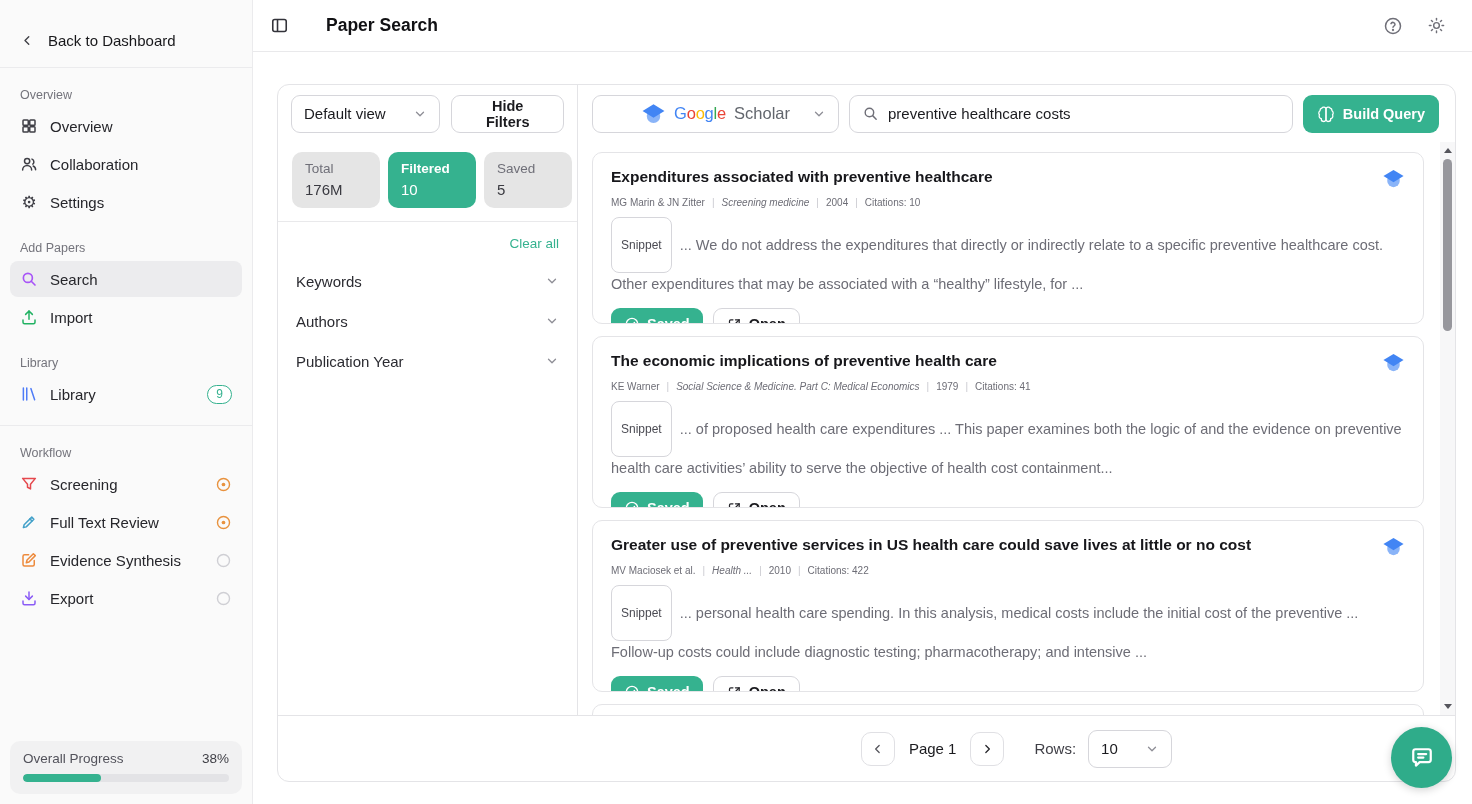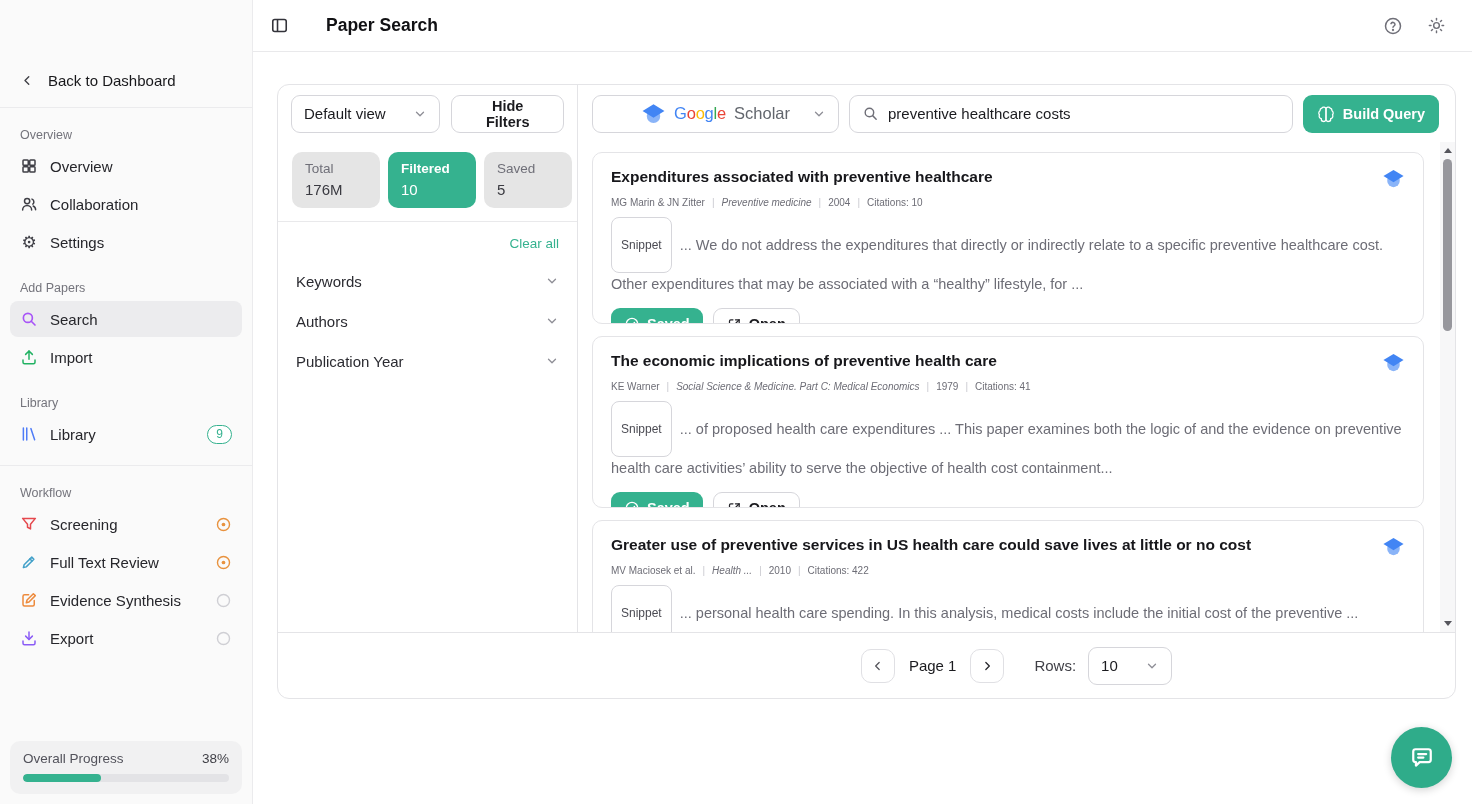--- a/index.html
+++ b/index.html
@@ -4,21 +4,21 @@
 <style>
   :root{ --accent:#35b28f; }
   *{ box-sizing:border-box; margin:0; padding:0; }
   html,body{ width:1472px; height:804px; }
   body{ font-family:"Liberation Sans",sans-serif; background:#fff; }
   .app{ position:relative; width:1472px; height:804px; overflow:hidden; background:#fff; color:#1f2430; }
 
   
   .sidebar{ position:absolute; left:0; top:0; bottom:0; width:253px; background:#fafafa;
             border-right:1px solid #ebebed; display:flex; flex-direction:column; }
-  .back-row{ display:flex; align-items:center; gap:13px; margin-top:68px; padding:4px 20px 18px;
+  .back-row{ display:flex; align-items:center; gap:13px; margin-top:28px; padding:4px 20px 18px;
              font-size:15px; color:#18181b; cursor:pointer; }
   .sb-divider{ border-top:1px solid #ebebed; }
   .sb-label{ font-size:12.5px; color:#74747c; margin:20px 20px 5px; }
   .sb-item{ display:flex; align-items:center; gap:12px; height:36px; margin:1px 10px; padding:0 10px;
             border-radius:8px; font-size:15px; color:#26262b; cursor:pointer; }
   .sb-item.active{ background:#ececee; }
   .sb-item svg{ flex:0 0 auto; }
   .status{ margin-left:auto; display:flex; }
   .lib-badge{ margin-left:auto; font-size:12px; color:var(--accent); border:1px solid var(--accent);
               border-radius:999px; padding:1.5px 8px; background:#fff; }
@@ -31,21 +31,21 @@
   .progress-fill{ height:100%; border-radius:99px; background:var(--accent); width:0; }
 
   
   .header{ position:absolute; left:253px; right:0; top:0; height:52px; background:#fff;
            border-bottom:1px solid #e9e9eb; display:flex; align-items:center; padding:0 26px 0 17px; }
   .header .title{ font-size:17.5px; font-weight:700; margin-left:37px; color:#111114; }
   .header-icons{ margin-left:auto; display:flex; gap:24px; align-items:center; }
   .icon-btn{ cursor:pointer; display:flex; }
 
   
-  .panel{ position:absolute; left:277px; top:84px; width:1179px; height:615px; background:#fff;
+  .panel{ position:absolute; left:277px; top:84px; width:1179px; height:698px; background:#fff;
           border:1px solid #e4e4e7; border-radius:12px; display:flex; flex-direction:column; overflow:hidden; }
   .panel-body{ flex:1; display:flex; min-height:0; }
 
   
   .filter-col{ width:300px; border-right:1px solid #e4e4e7; display:flex; flex-direction:column; }
   .filter-toolbar{ height:57px; display:flex; align-items:center; gap:11px; padding:0 13px; }
   .select{ display:flex; align-items:center; border:1px solid #d6d6db; border-radius:9px; height:38px;
            padding:0 12px; font-size:15px; color:#1b1b1f; cursor:pointer; background:#fff; }
   .view-select{ width:150px; justify-content:space-between; }
   .btn-plain{ height:38px; border:1px solid #d6d6db; background:#fff; border-radius:9px; font-size:14.5px;
@@ -413,21 +413,21 @@
               <span style="display:flex">
                   <svg width="23" height="23" viewBox="0 0 24 24">
                     <circle cx="12" cy="14.5" r="6.5" fill="#8ab4f8"></circle>
                     <path d="M12 3L22.5 9.5 12 16 1.5 9.5z" fill="#4285f4"></path>
                   </svg>
                 </span>
             </div>
             <div class="card-meta">
               <span>MG Marin &amp; JN Zitter</span>
                 <span class="sep">|</span>
-              <em>Preventive medicine</em>
+              <em>Screening medicine</em>
                 <span class="sep">|</span>
               <span>2004</span>
                 <span class="sep">|</span>
               <span>Citations: 10</span>
             </div>
             <div class="card-snippet">
               <span class="chip">Snippet</span><span>... We do not address the expenditures that directly or indirectly relate to a specific preventive healthcare cost. Other expenditures that may be associated with a “healthy” lifestyle, for ...</span>
             </div>
             <div class="card-actions">
               <button class="btn-saved">

